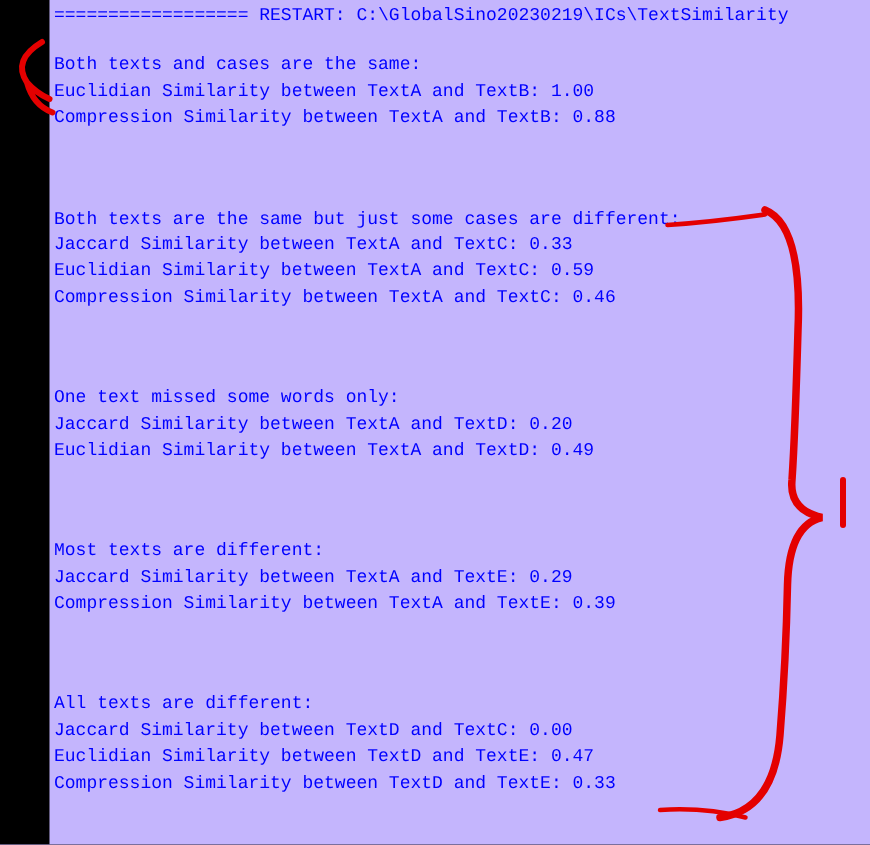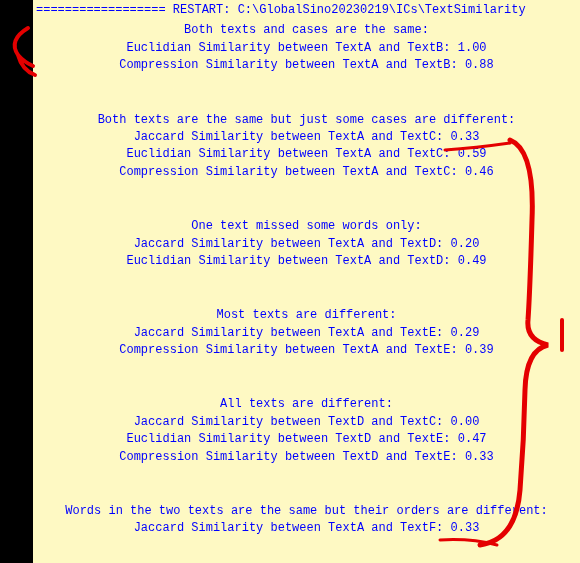--- a/index.html
+++ b/index.html
@@ -16,31 +16,30 @@
       line-height: 1.45;
       overflow: hidden;
       position: relative;
     }
     .console-area {
       position: absolute;
       left: 33px;
       top: 0;
       width: 547px;
       height: 563px;
-      background: #fef9c3;
+      background: #c4b5fd;
       padding: 2px 3px;
       white-space: nowrap;
       color: #0000ff;
     }
     .restart-line {
       color: #0000ff;
     }
     .block {
-      margin-top: 3px;
-      text-align: center;
+      margin-top: 16px;
     }
     .gap {
       height: 34px;
     }
     .annotation-layer {
       position: absolute;
       left: 0;
       top: 0;
       width: 580px;
       height: 563px;

